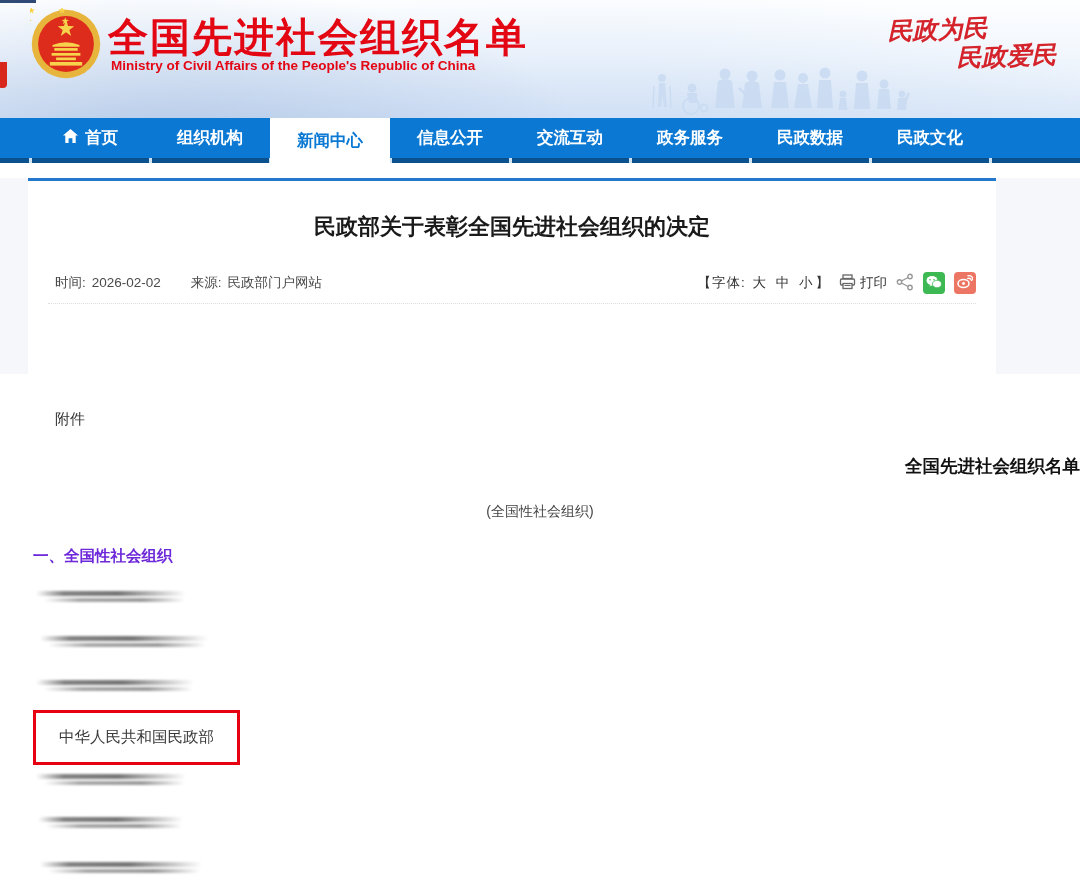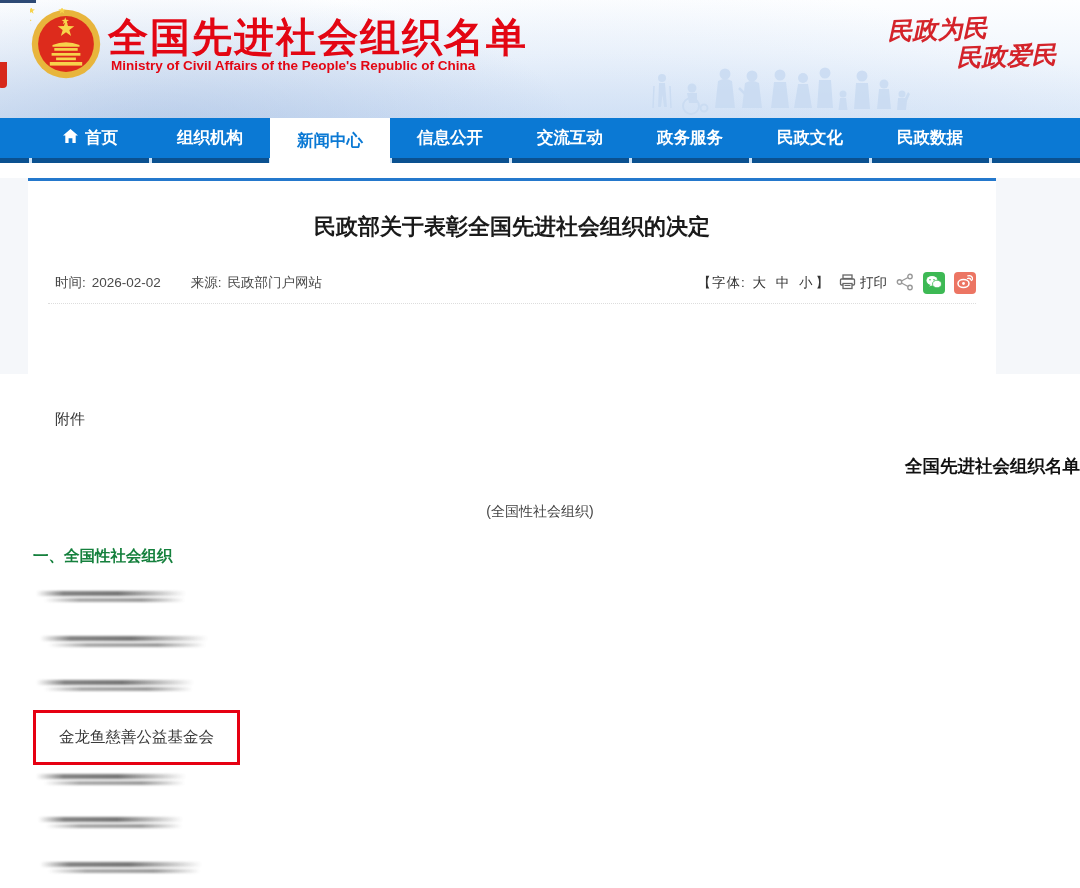--- a/index.html
+++ b/index.html
@@ -68,21 +68,21 @@
   .badge{ width:22px; height:22px; border-radius:4px; display:flex; align-items:center; justify-content:center; cursor:pointer; }
   .badge.wechat{ background:#3db954; }
   .badge.weibo{ background:#ec7563; }
   .dotted{ margin:9px 20px 0 20px; border:none; border-top:1px dotted #ddd; }
 
   
   .content{ position:relative; width:100%; height:529px; background:#ffffff; font-size:15px; color:#333; }
   .attach{ position:absolute; left:55px; top:36px; }
   .list-title{ position:absolute; top:80px; width:100%; text-align:right; font-size:17.5px; font-weight:bold; color:#111; }
   .list-note{ position:absolute; top:129px; width:100%; text-align:center; font-size:14px; color:#444; }
-  .sec-title{ position:absolute; left:33px; top:172px; font-size:15.5px; font-weight:bold; color:#15803d; }
+  .sec-title{ position:absolute; left:33px; top:172px; font-size:15.5px; font-weight:bold; color:#6d28d9; }
 
   .redact{ position:absolute; height:16px; filter:blur(1.3px); opacity:.85;
     background:
       linear-gradient(90deg, rgba(125,125,125,0) 0%, #6f6f6f 18%, #5f5f5f 55%, rgba(125,125,125,0) 100%) 0 2px/100% 5px no-repeat,
       linear-gradient(90deg, rgba(150,150,150,0) 0%, #9a9a9a 25%, #8a8a8a 70%, rgba(150,150,150,0) 100%) 8px 9px/94% 4px no-repeat;
   }
   .r1{ left:36px; top:215px; width:150px; }
   .r2{ left:40px; top:260px; width:168px; }
   .r3{ left:36px; top:304px; width:158px; }
   .r4{ left:36px; top:398px; width:150px; }
@@ -173,22 +173,22 @@
             <path d="M8.5 1 L16 7.5 h-2.3 V15 H10.4 V10.2 H6.6 V15 H3.3 V7.5 H1 Z" fill="#ffffff"></path>
           </svg>
         </span>
         <span>首页</span>
       </div>
       <div class="nav-item">组织机构</div>
       <div class="nav-item active">新闻中心</div>
       <div class="nav-item">信息公开</div>
       <div class="nav-item">交流互动</div>
       <div class="nav-item">政务服务</div>
+      <div class="nav-item">民政数据</div>
       <div class="nav-item">民政文化</div>
-      <div class="nav-item">民政数据</div>
     </div>
     <div class="nav-strip">
       <i style="left:29px"></i>
         <i style="left:149px"></i>
         <i style="left:269px"></i>
         <i style="left:389px"></i>
       <i style="left:509px"></i>
         <i style="left:629px"></i>
         <i style="left:749px"></i>
         <i style="left:869px"></i>
@@ -266,21 +266,21 @@
     <div class="attach">附件</div>
     <div class="list-title">全国先进社会组织名单</div>
     <div class="list-note">(全国性社会组织)</div>
     <div class="sec-title">一、全国性社会组织</div>
 
     <div class="redact r1"></div>
     <div class="redact r2"></div>
     <div class="redact r3"></div>
 
     <div class="hl-box">
-      <span>金龙鱼慈善公益基金会</span>
+      <span>中华人民共和国民政部</span>
     </div>
 
     <div class="redact r4"></div>
     <div class="redact r5"></div>
     <div class="redact r6"></div>
   </main>
 
 </div>
 
 </body></html>

